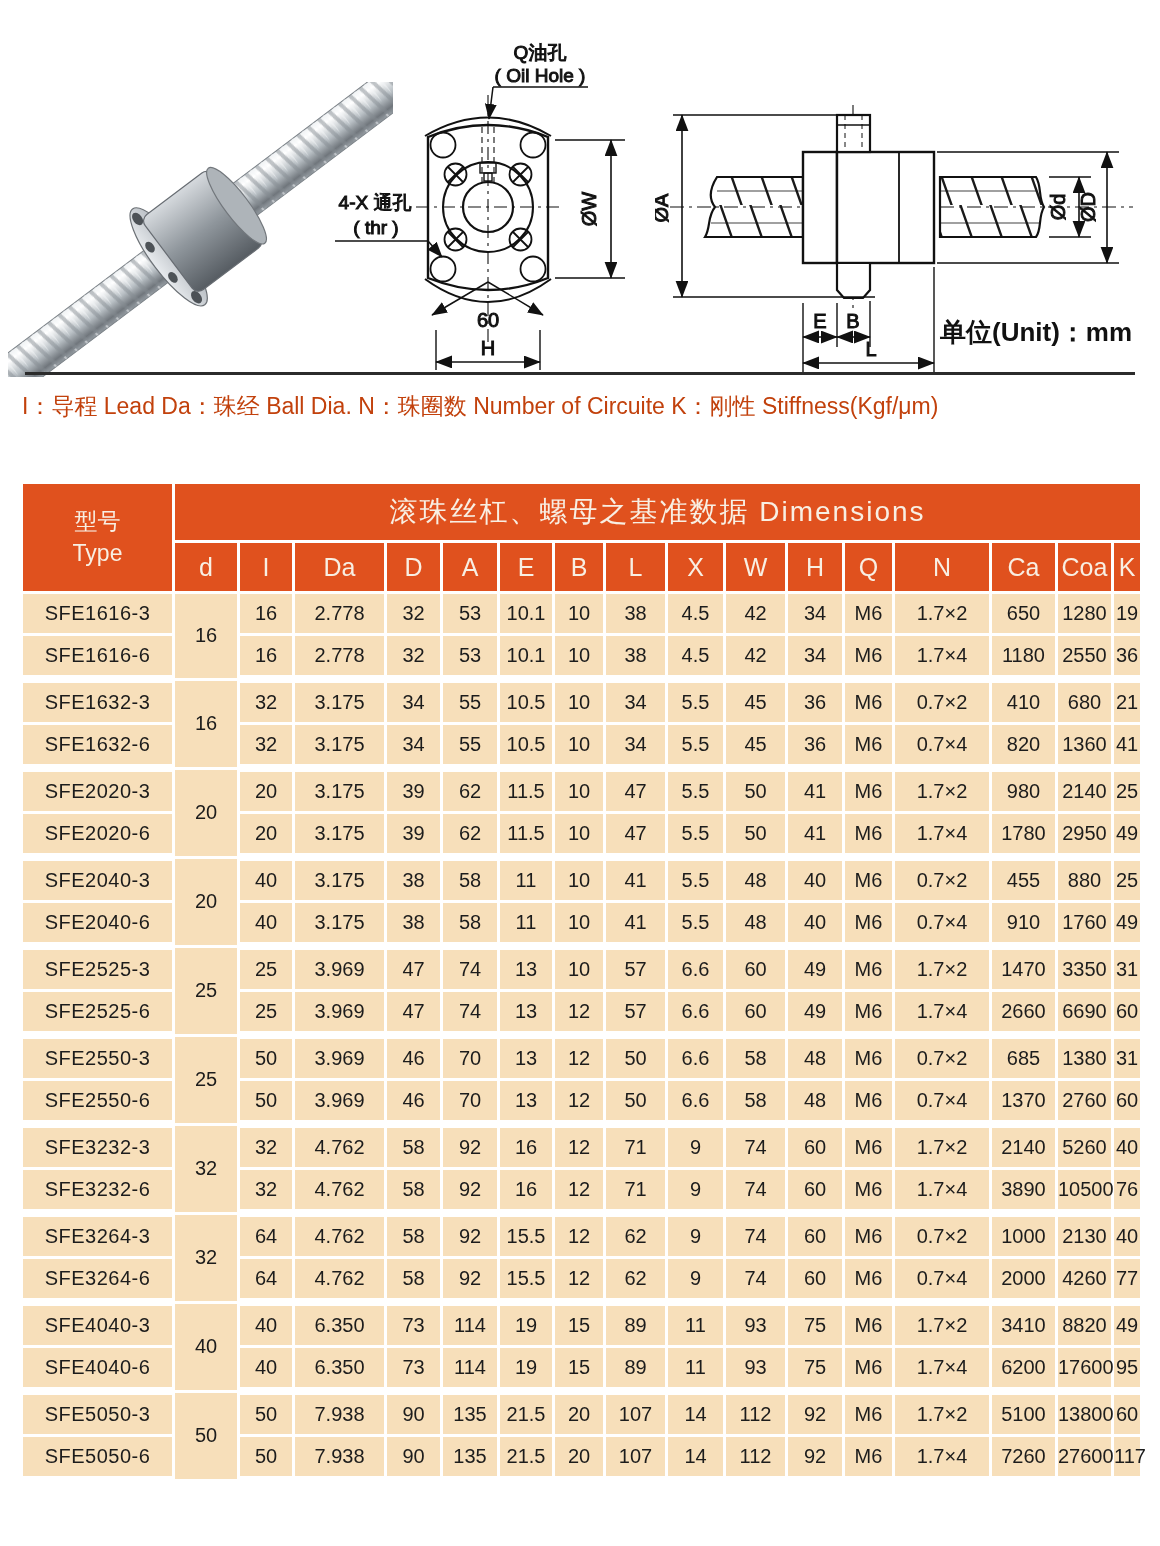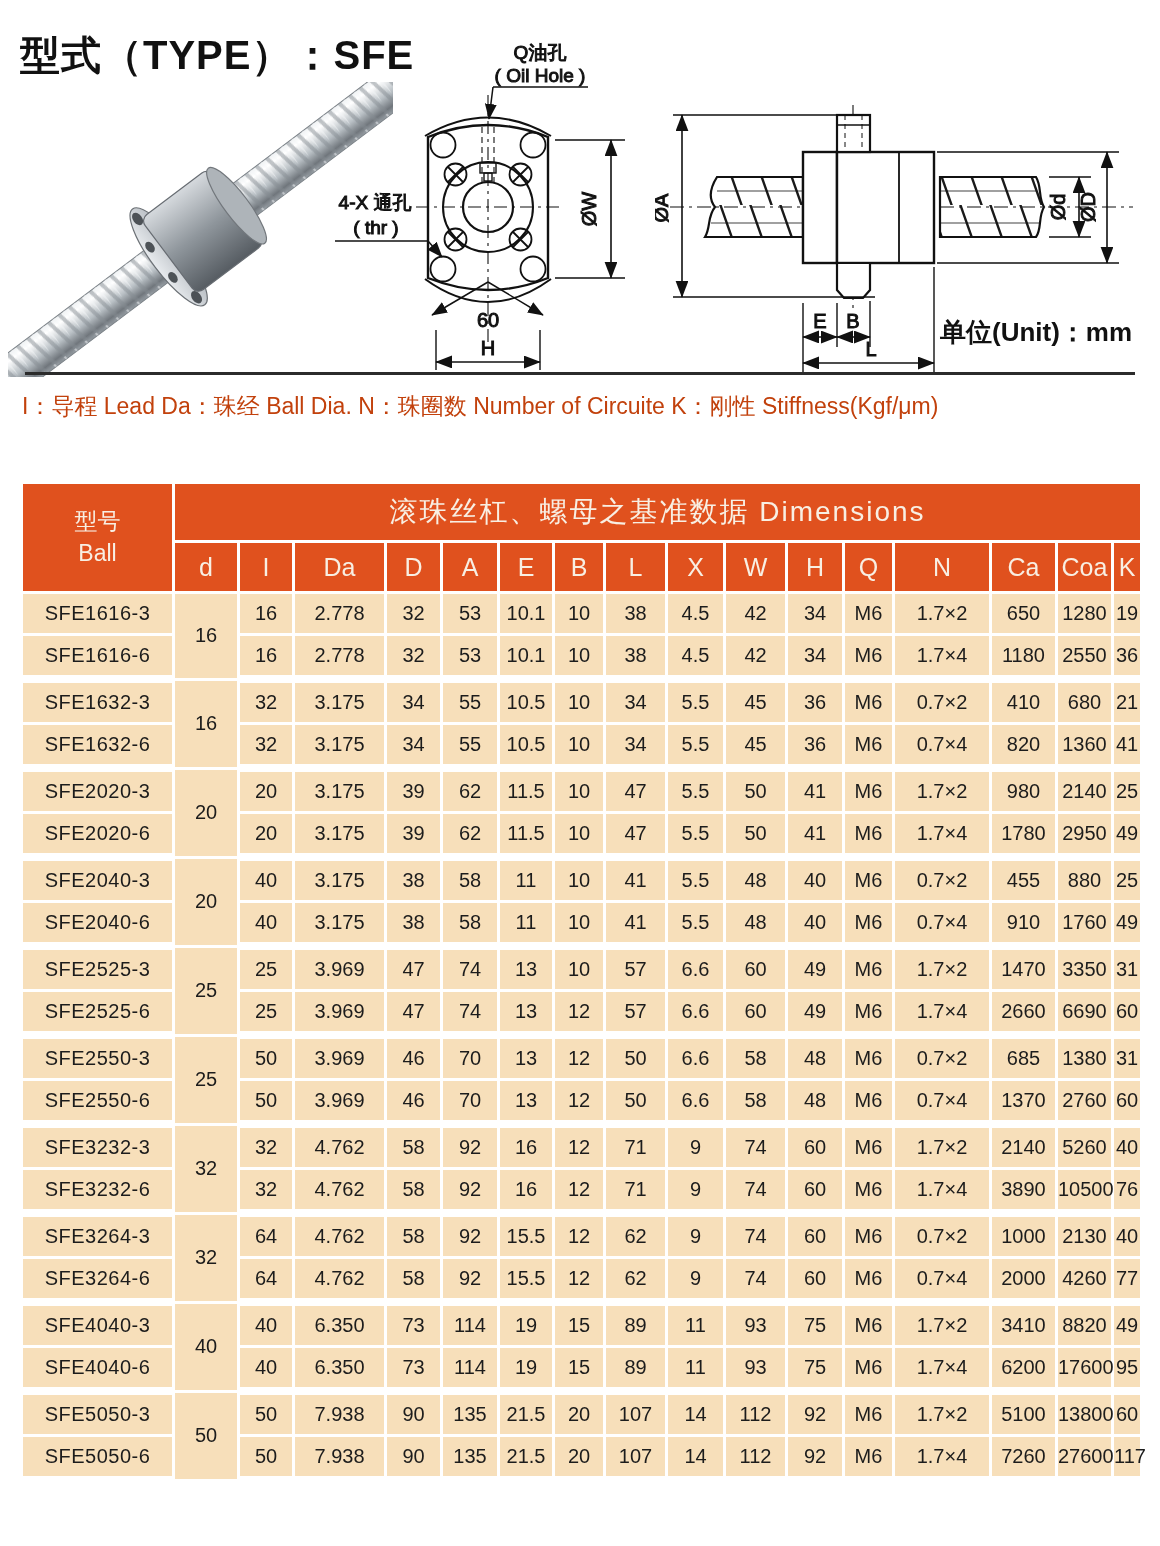--- a/index.html
+++ b/index.html
@@ -33,21 +33,20 @@
 
   svg text { fill:#111; font-family:"Liberation Sans","DejaVu Sans",sans-serif; }
   .dimtxt { font-size:20px; }
   .lbltxt { font-size:19px; }
 </style>
 </head>
 <body>
 
 <div class="page" style="--header-bg: #e0511e; --header-text: #f8efe3; --row-bg: #f7dfba;">
 
-  <div class="title">型式（TYPE）：SFE</div>
 
   <svg class="photo-svg" width="385" height="295" viewBox="0 0 385 295">
     <defs>
       <linearGradient id="gShaft" x1="0" y1="0" x2="0" y2="1">
         <stop offset="0" stop-color="#eef1f3"></stop>
           <stop offset="0.18" stop-color="#ffffff"></stop>
         <stop offset="0.55" stop-color="#b9c0c5"></stop>
           <stop offset="0.85" stop-color="#70767c"></stop>
         <stop offset="1" stop-color="#9aa1a7"></stop>
       </linearGradient>
@@ -213,21 +212,21 @@
         <col style="width:50px">
           <col style="width:97px">
           <col style="width:66px">
           <col style="width:56px">
         <col style="width:29px">
       </colgroup>
       <thead>
         <tr>
           <th rowspan="2" class="type-h">
             <span>型号</span><br>
-            <span>Ball</span>
+            <span>Type</span>
           </th>
           <th colspan="16" class="dims-h">滚珠丝杠、螺母之基准数据 Dimensions</th>
         </tr>
         <tr class="col-letters">
             <th>d</th>
             <th>I</th>
             <th>Da</th>
             <th>D</th>
             <th>A</th>
             <th>E</th>

